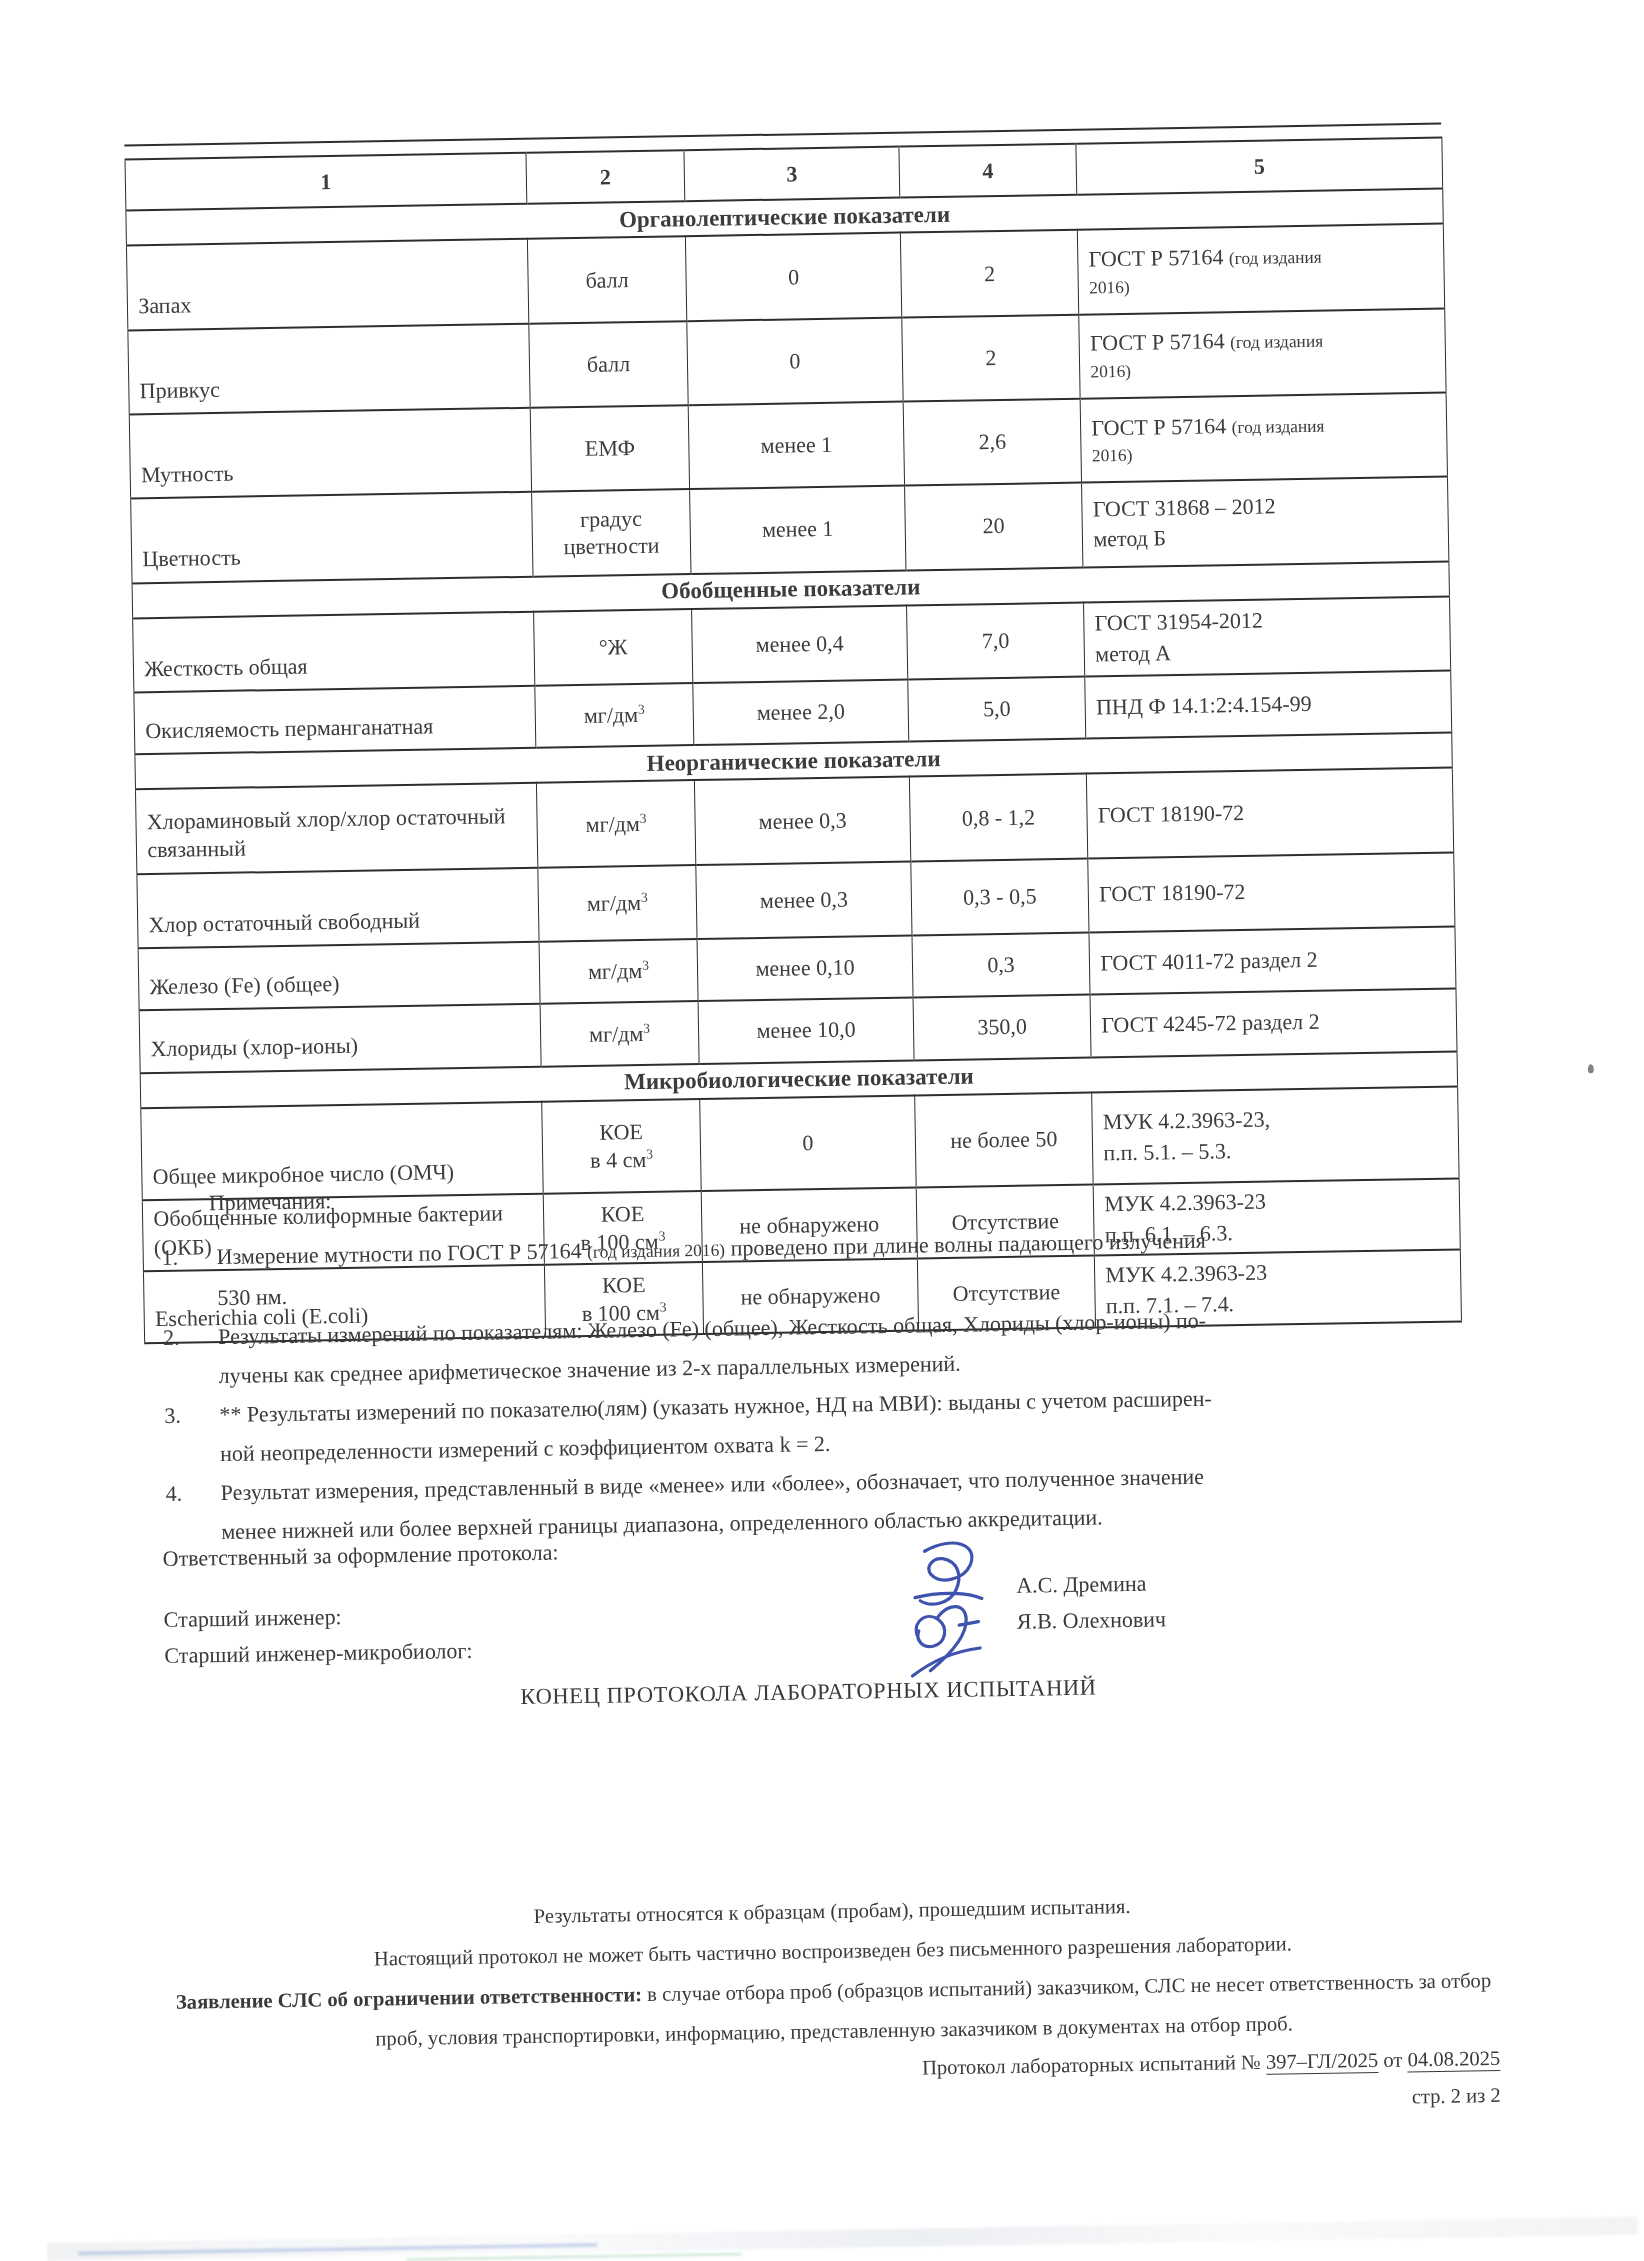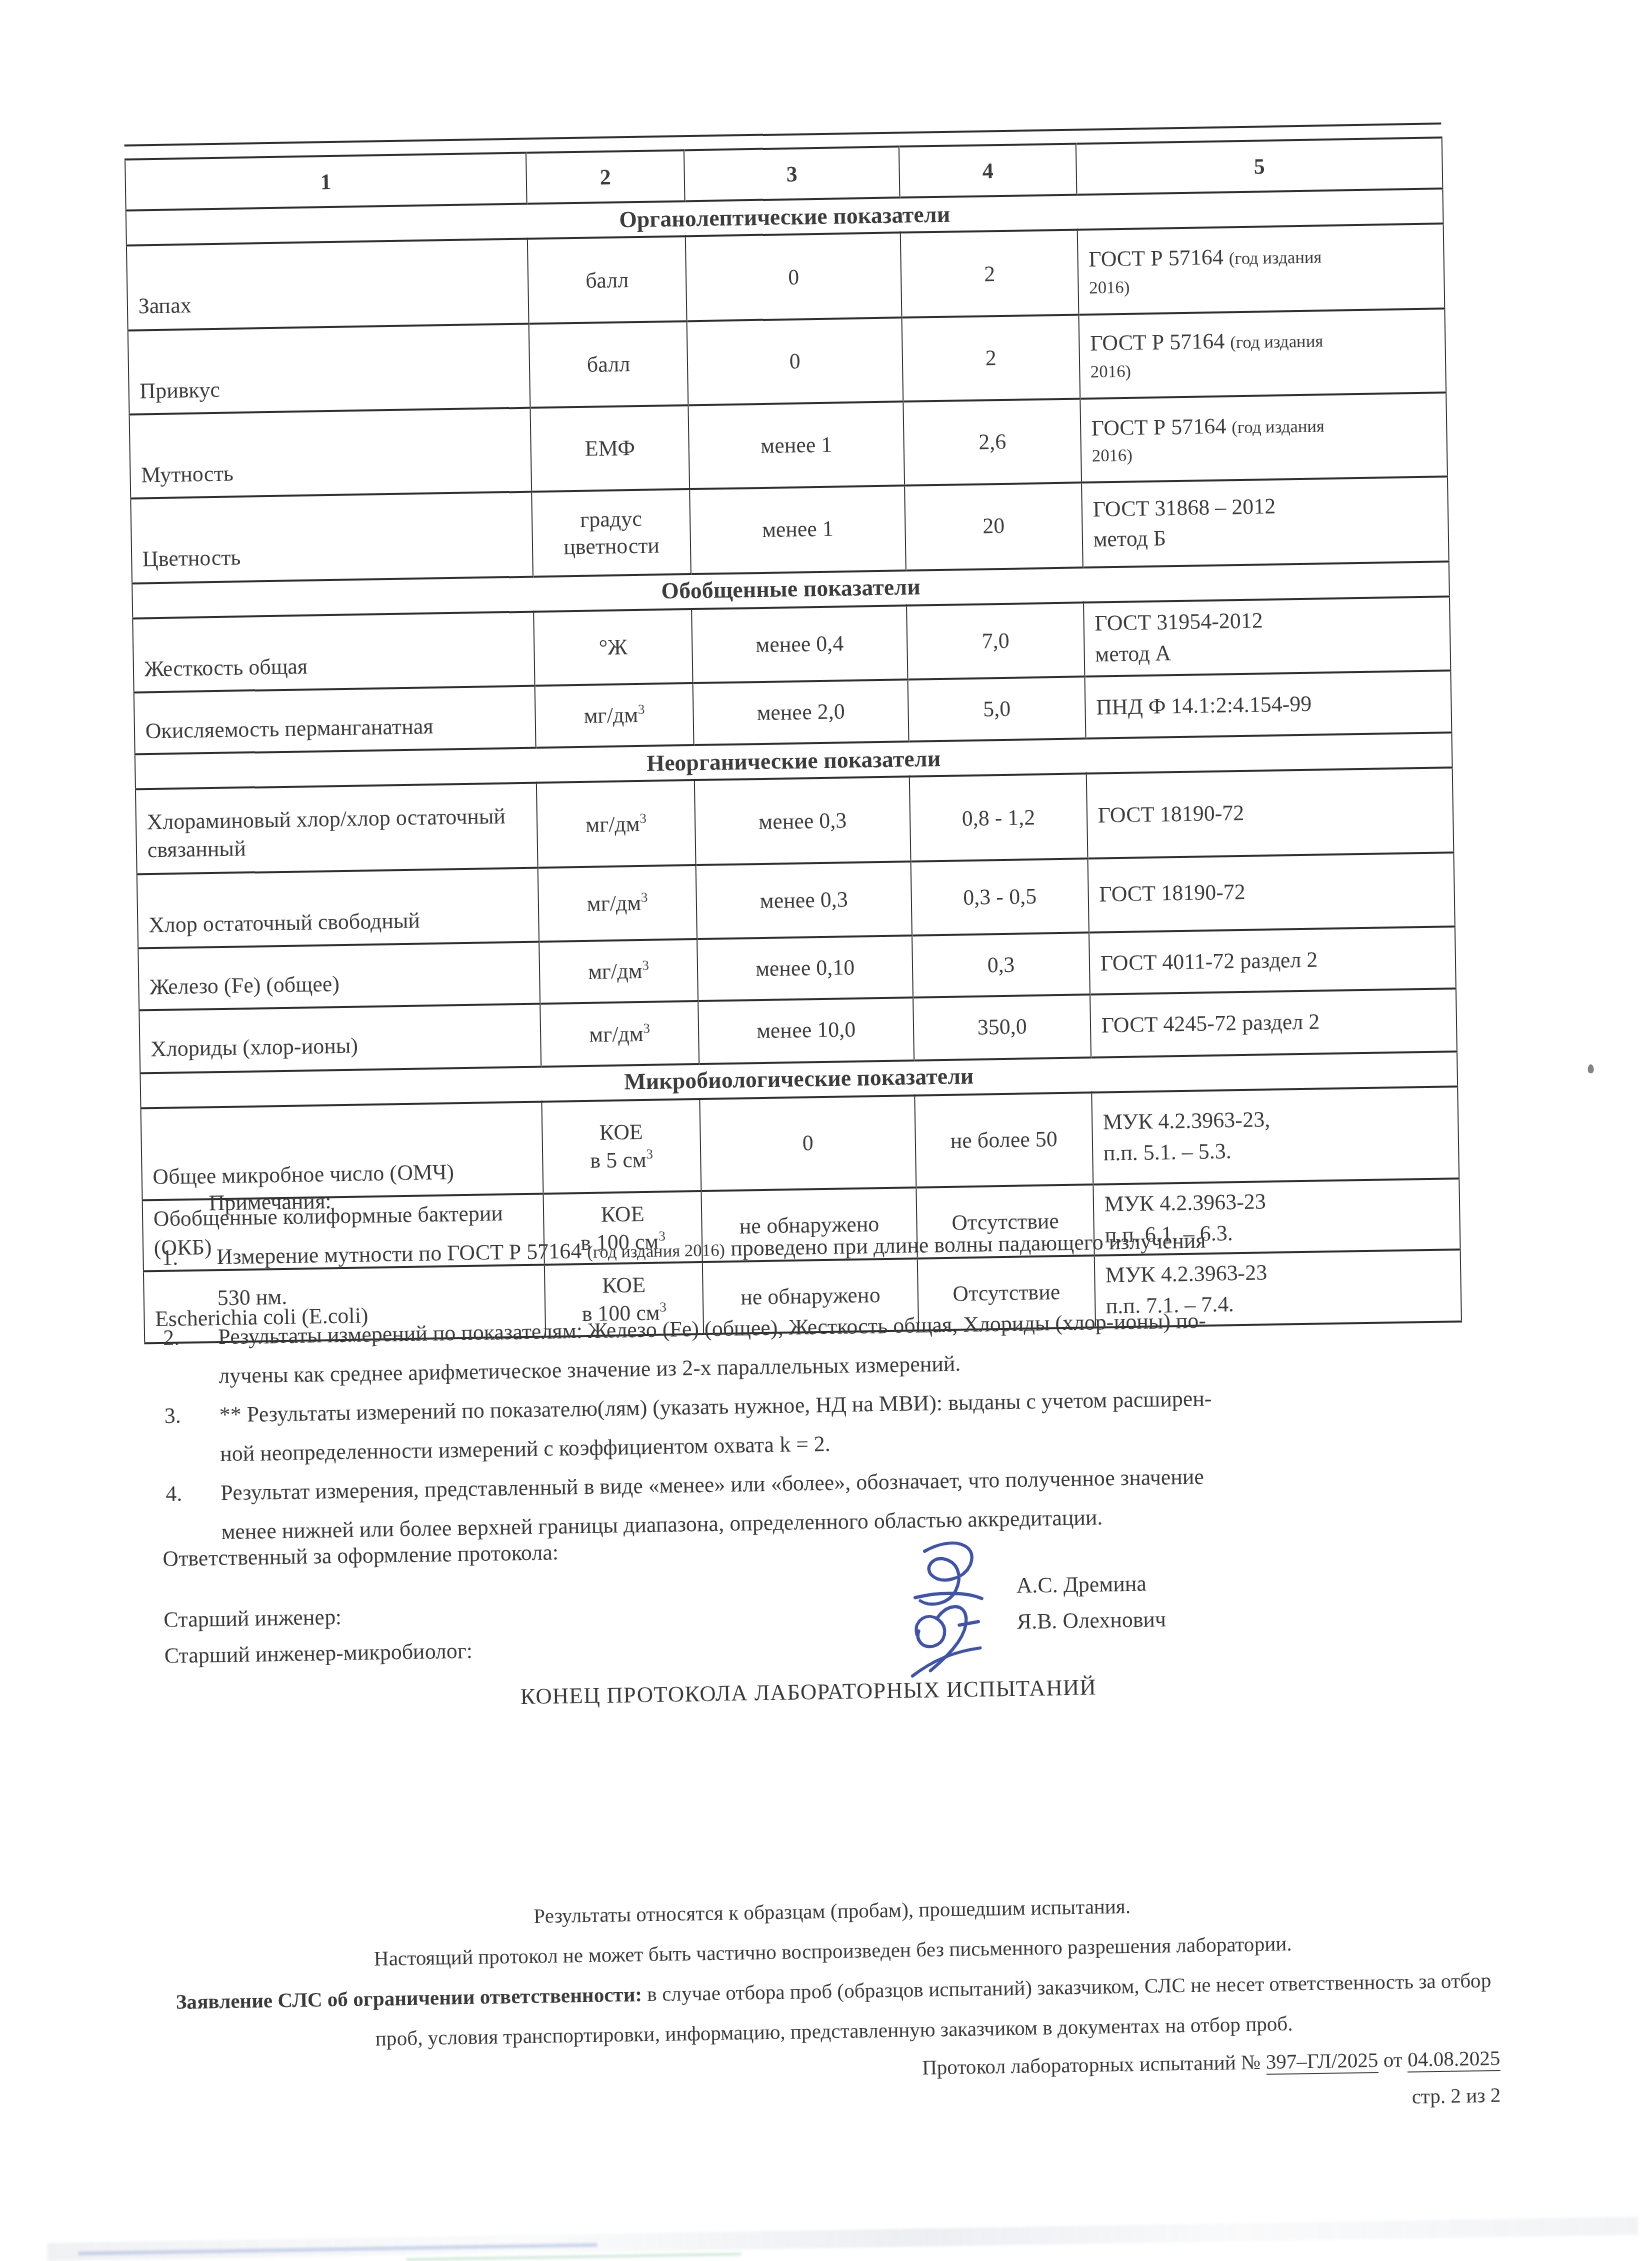--- a/index.html
+++ b/index.html
@@ -269,21 +269,21 @@
     </tr>
 
     <tr class="section">
       <td colspan="5">Микробиологические показатели</td>
     </tr>
 
     <tr class="h-omch">
       <td class="param">Общее микробное число (ОМЧ)</td>
       <td class="unit">
         <div>КОЕ</div>
-        <div><span>в 5 см</span><sup>3</sup></div>
+        <div><span>в 4 см</span><sup>3</sup></div>
       </td>
       <td class="res">0</td>
       <td class="norm">не более 50</td>
       <td class="method">
         <div>МУК 4.2.3963-23,</div>
         <div>п.п. 5.1. – 5.3.</div>
       </td>
     </tr>
 
     <tr class="h-micro">

